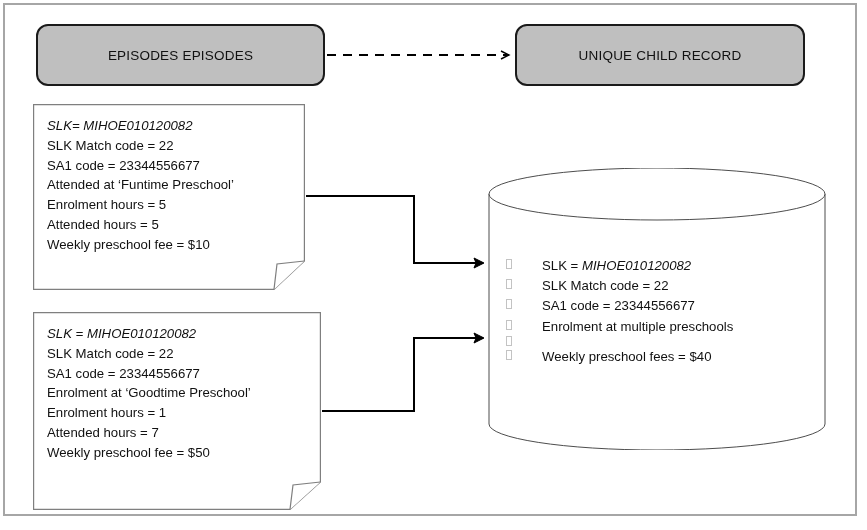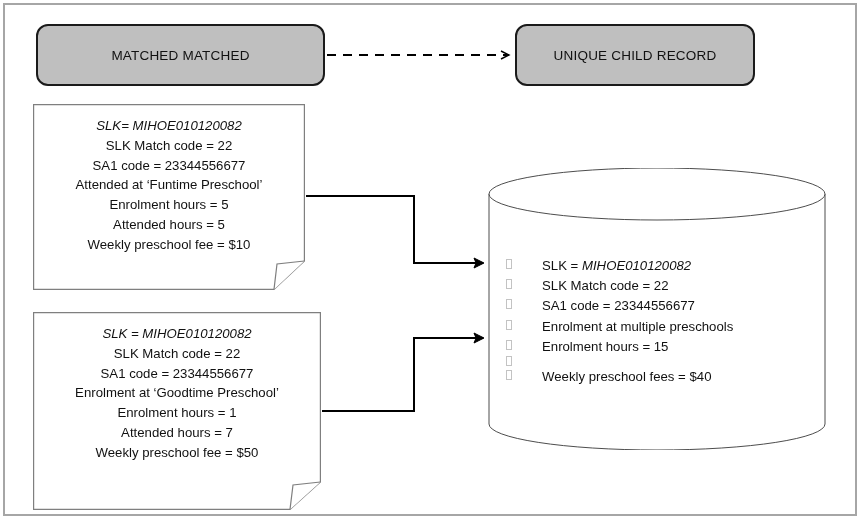--- a/index.html
+++ b/index.html
@@ -47,28 +47,27 @@
   }
   #box-matched-episodes {
     left: 36px;
     top: 24px;
     width: 289px;
     height: 62px;
   }
   #box-unique-child-record {
     left: 515px;
     top: 24px;
-    width: 240px;
+    width: 290px;
     height: 62px;
   }
 
   
   .note {
     position: absolute;
-    text-align: center;
   }
   .note svg {
     position: absolute;
     left: 0;
     top: 0;
     overflow: visible;
   }
   .note .note-body {
     position: absolute;
     left: 14px;
@@ -152,21 +151,21 @@
   }
 </style>
 </head>
 <body>
 
 <div id="canvas">
 
   <div id="outer-frame"></div>
 
   <div class="round-box" id="box-matched-episodes">
-    <span class="label">MATCHED MATCHED</span>
+    <span class="label">EPISODES EPISODES</span>
   </div>
 
   <div class="round-box" id="box-unique-child-record">
     <span class="label">UNIQUE CHILD RECORD</span>
   </div>
 
   <div class="note" id="note-funtime">
     <svg width="272" height="186" viewBox="0 0 272 186" aria-hidden="true">
       <path d="M0.6 0.6 L271.4 0.6 L271.4 157 L241 185.4 L0.6 185.4 Z" fill="#ffffff" stroke="#7f7f7f" stroke-width="1.2"></path>
       <path d="M271.4 157 L244 160 L241 185.4" fill="#ffffff" stroke="#7f7f7f" stroke-width="1.2"></path>
@@ -215,24 +214,20 @@
       <div class="cyl-item">
         <span class="cyl-bullet"></span>
         <span class="cyl-text">SA1 code = 23344556677</span>
       </div>
       <div class="cyl-item">
         <span class="cyl-bullet"></span>
         <span class="cyl-text">Enrolment at multiple preschools</span>
       </div>
       <div class="cyl-item">
         <span class="cyl-bullet"></span>
-        <span class="cyl-text">Enrolment hours = 15</span>
-      </div>
-      <div class="cyl-item">
-        <span class="cyl-bullet"></span>
       </div>
       <div class="cyl-item">
         <span class="cyl-bullet"></span>
         <span class="cyl-text">Weekly preschool fees = $40</span>
       </div>
     </div>
   </div>
 
   <svg id="connectors" viewBox="0 0 867 530">
     <defs>

